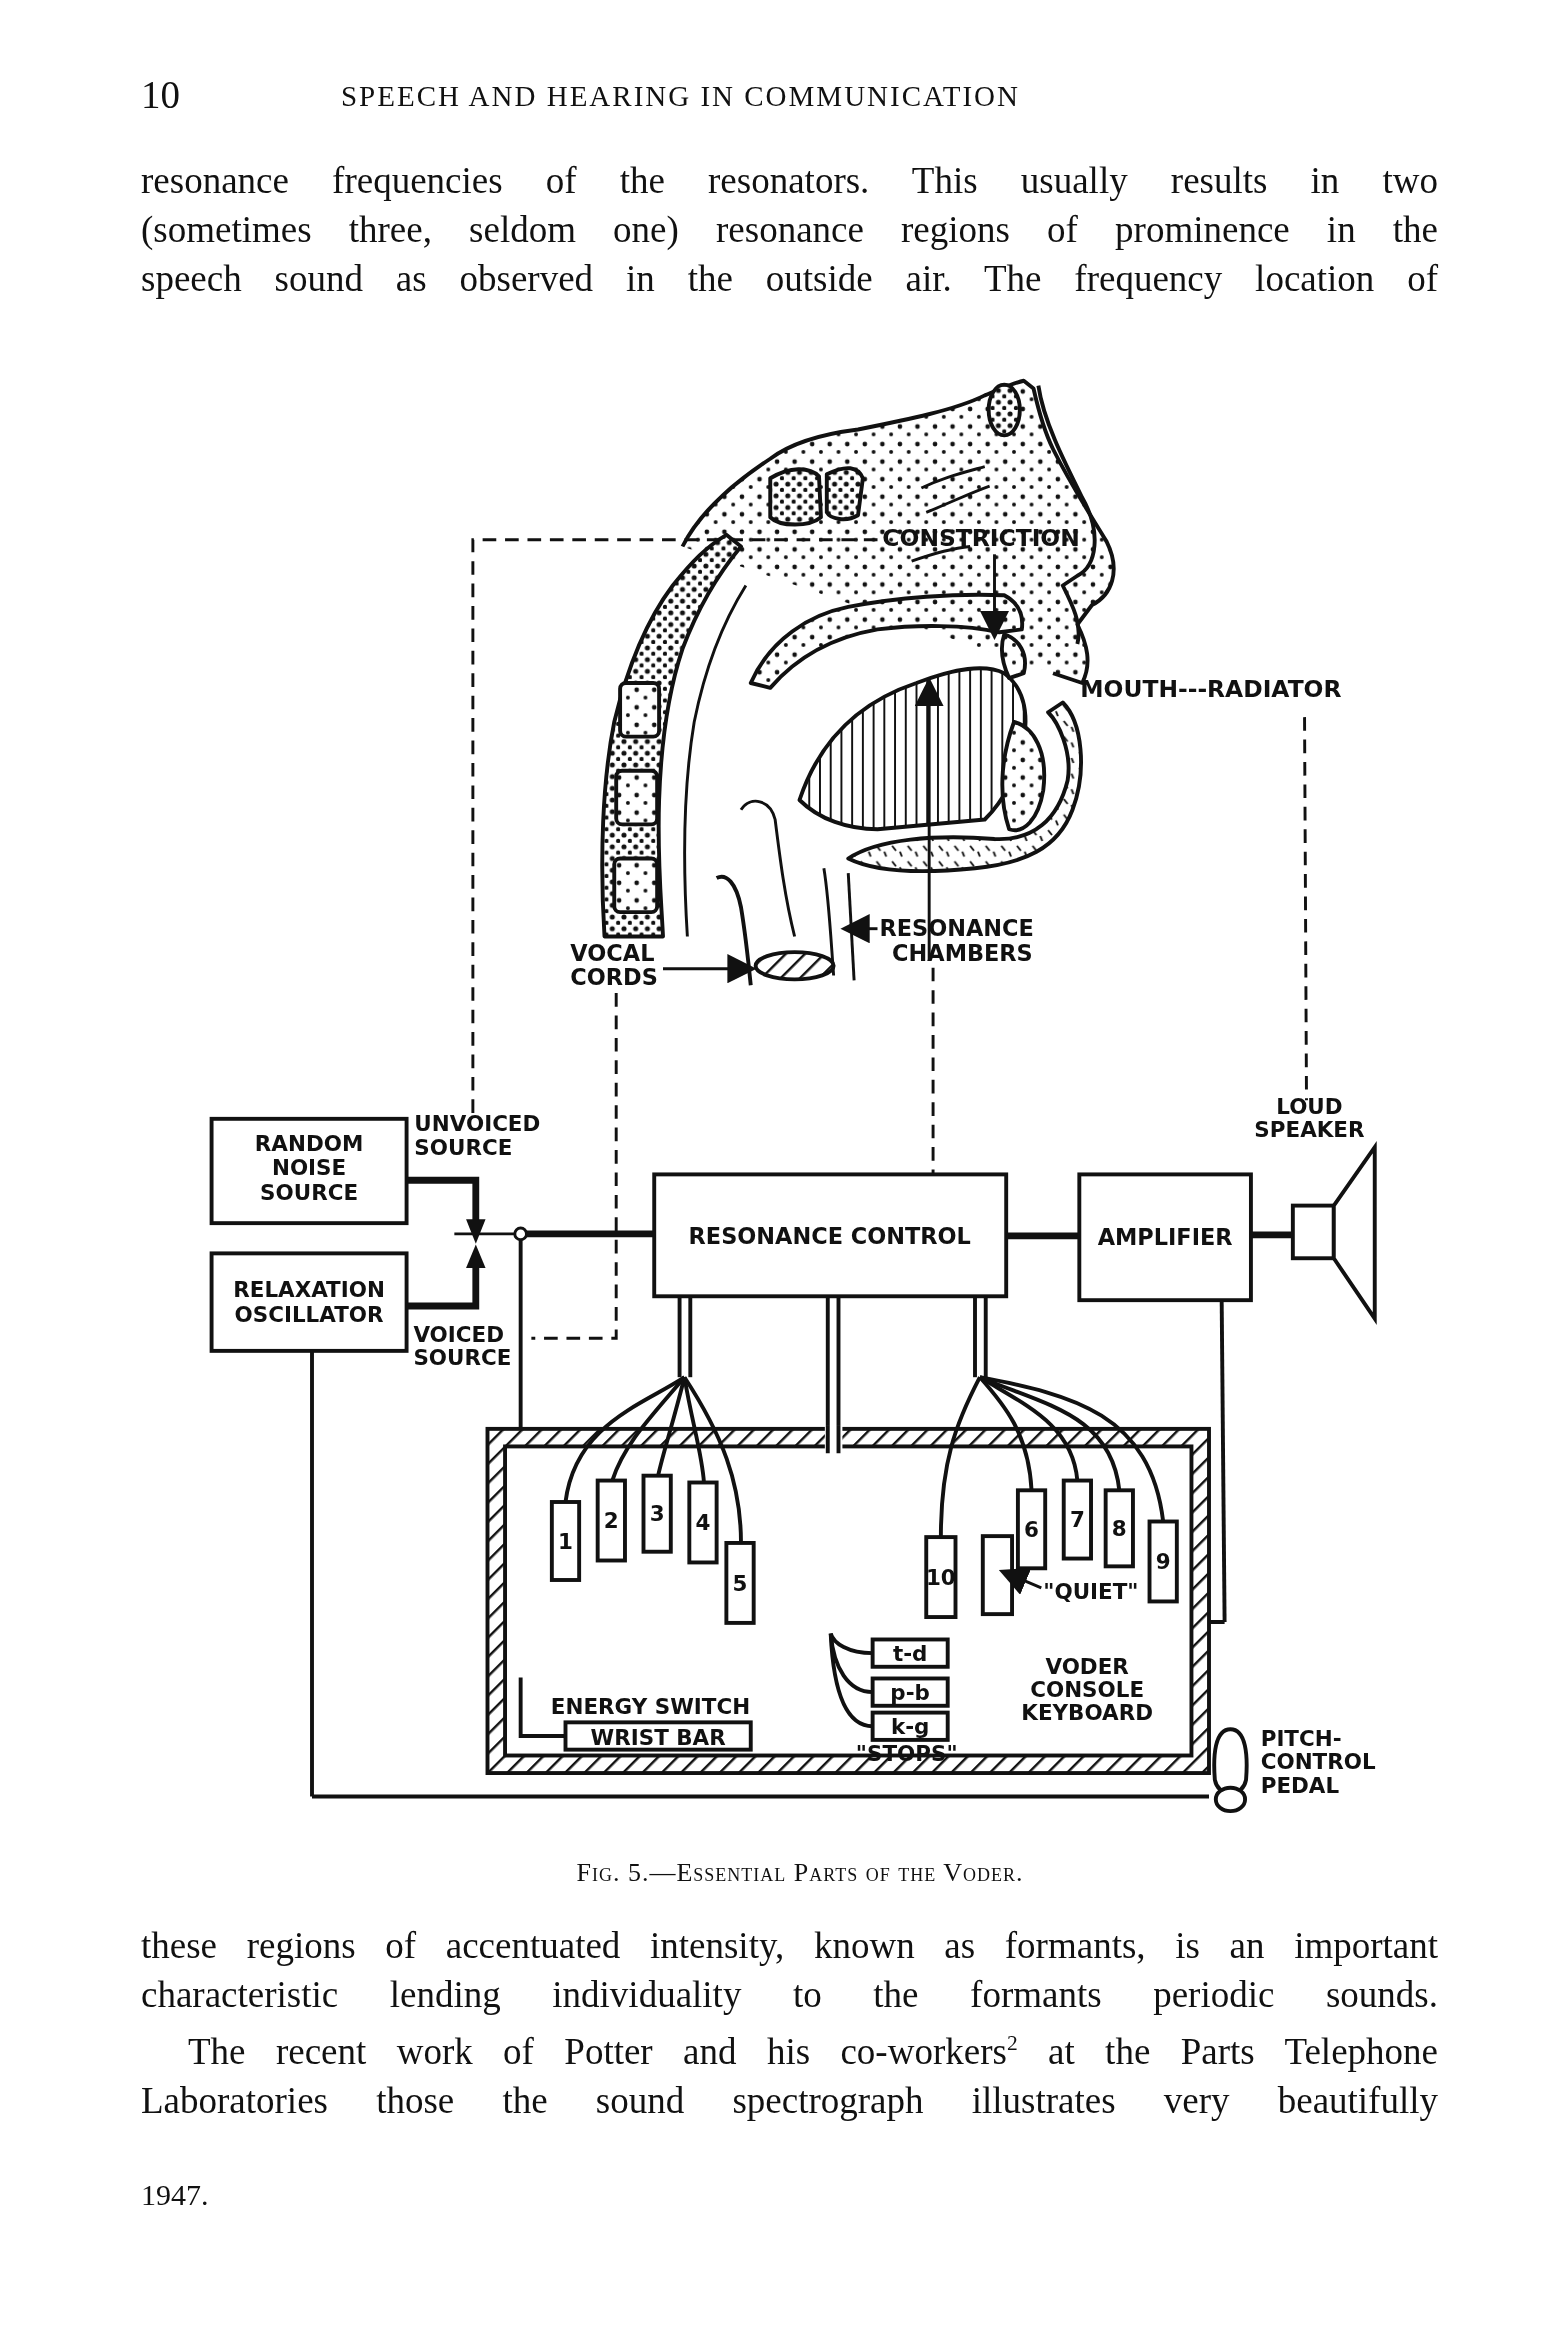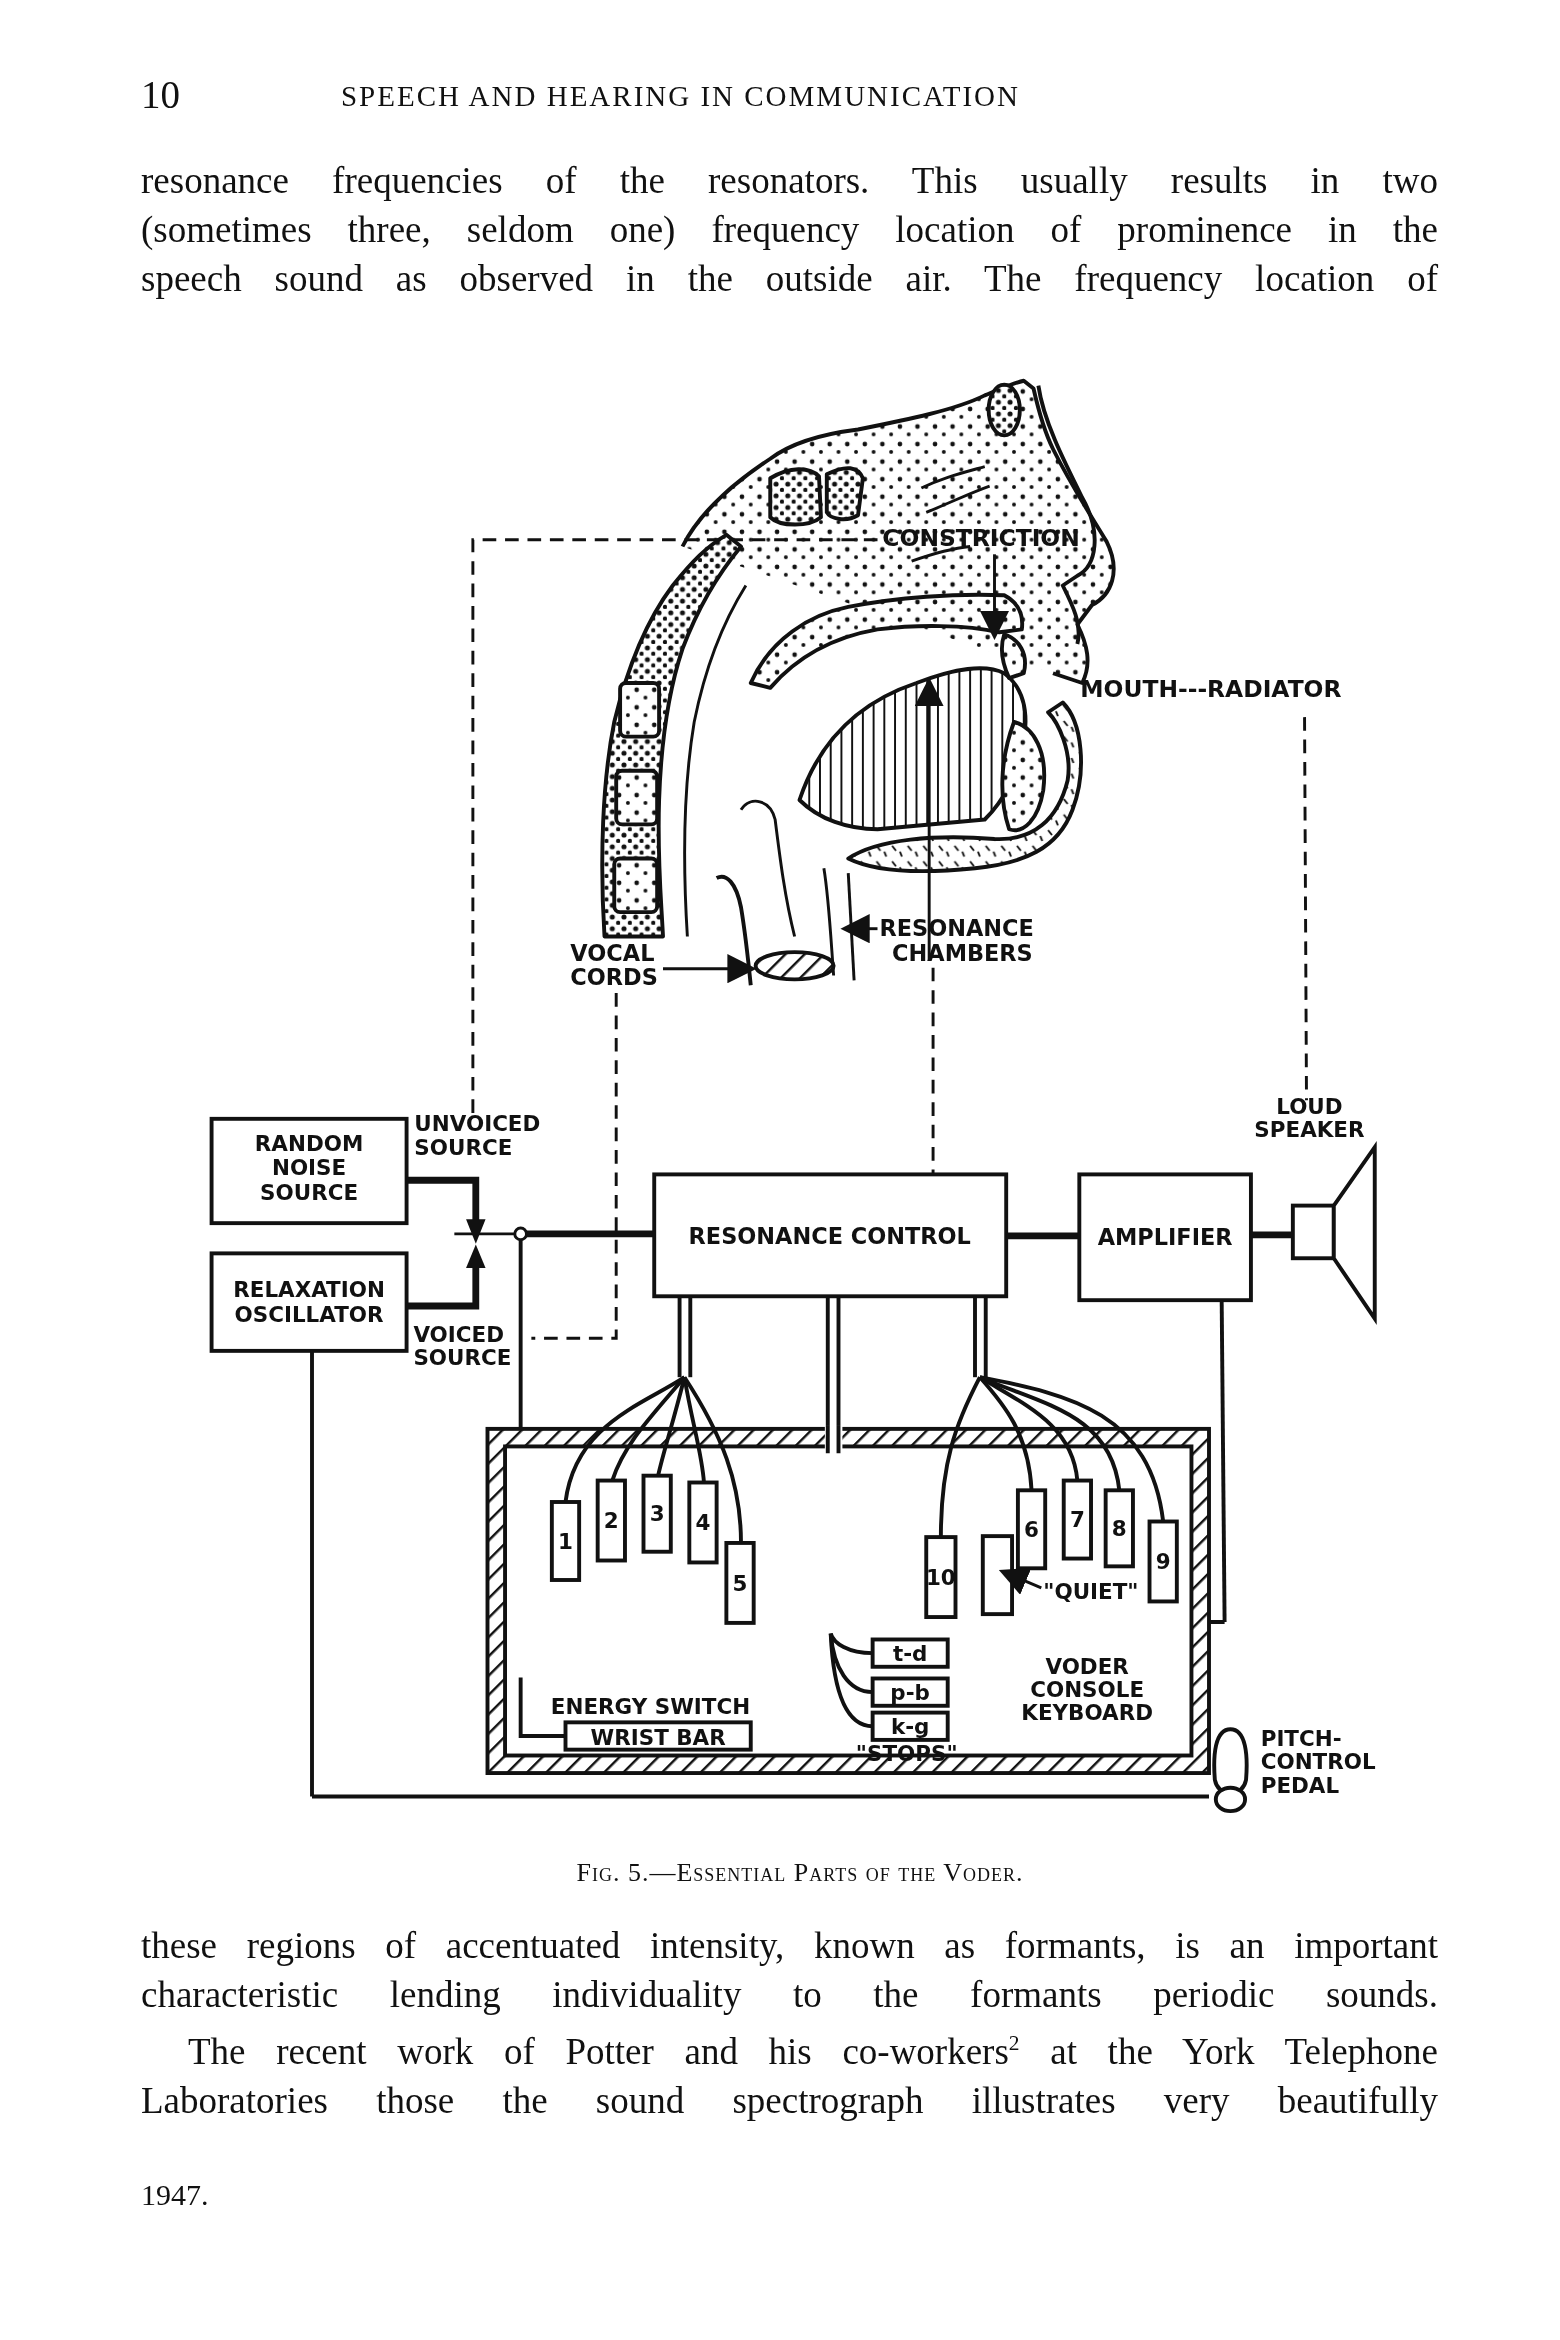--- a/index.html
+++ b/index.html
@@ -24,21 +24,21 @@
   .keylabel { font-family: "DejaVu Sans", "Liberation Sans", sans-serif; font-weight: bold; fill: #111; }
 </style>
 </head>
 <body>
 
 <div class="serif pagenum">10</div>
 <div class="serif running-head">SPEECH AND HEARING IN COMMUNICATION</div>
 
 <div class="serif body-block top-block">
   <span class="line">resonance frequencies of the resonators.  This usually results in two</span>
-  <span class="line">(sometimes three, seldom one) frequency location of prominence in the</span>
+  <span class="line">(sometimes three, seldom one) resonance regions of prominence in the</span>
   <span class="line">speech sound as observed in the outside air.  The frequency location of</span>
 </div>
 
 <svg id="diagram" width="1560" height="2341" viewBox="0 0 1600 2400">
   <defs>
     <pattern id="hatch" patternUnits="userSpaceOnUse" width="14" height="14" patternTransform="rotate(45)">
       <rect width="14" height="14" fill="#fff"></rect>
       <line x1="0" y1="0" x2="0" y2="14" stroke="#111" stroke-width="5"></line>
     </pattern>
     <pattern id="dots" patternUnits="userSpaceOnUse" width="18" height="18">
@@ -293,20 +293,20 @@
   <text class="dlabel" x="1293" y="1838" font-size="22">PEDAL</text>
 </svg>
 
 <div class="serif caption">
   <span class="sc">Fig. 5.</span><span>—</span><span class="sc">Essential Parts of the Voder.</span>
 </div>
 
 <div class="serif body-block bottom-block">
   <span class="line">these regions of accentuated intensity, known as formants, is an important</span>
   <span class="line">characteristic lending individuality to the formants periodic sounds.</span>
-  <span class="line indent"><span>The recent work of Potter and his co-workers</span><sup class="ref">2</sup><span> at the York Telephone</span></span>
+  <span class="line indent"><span>The recent work of Potter and his co-workers</span><sup class="ref">2</sup><span> at the Parts Telephone</span></span>
   <span class="line">Laboratories those the sound spectrograph illustrates very beautifully</span>
 </div>
 
 <div class="serif footnote">
   <span>1947.</span>
 </div>
 
 
 </body></html>

